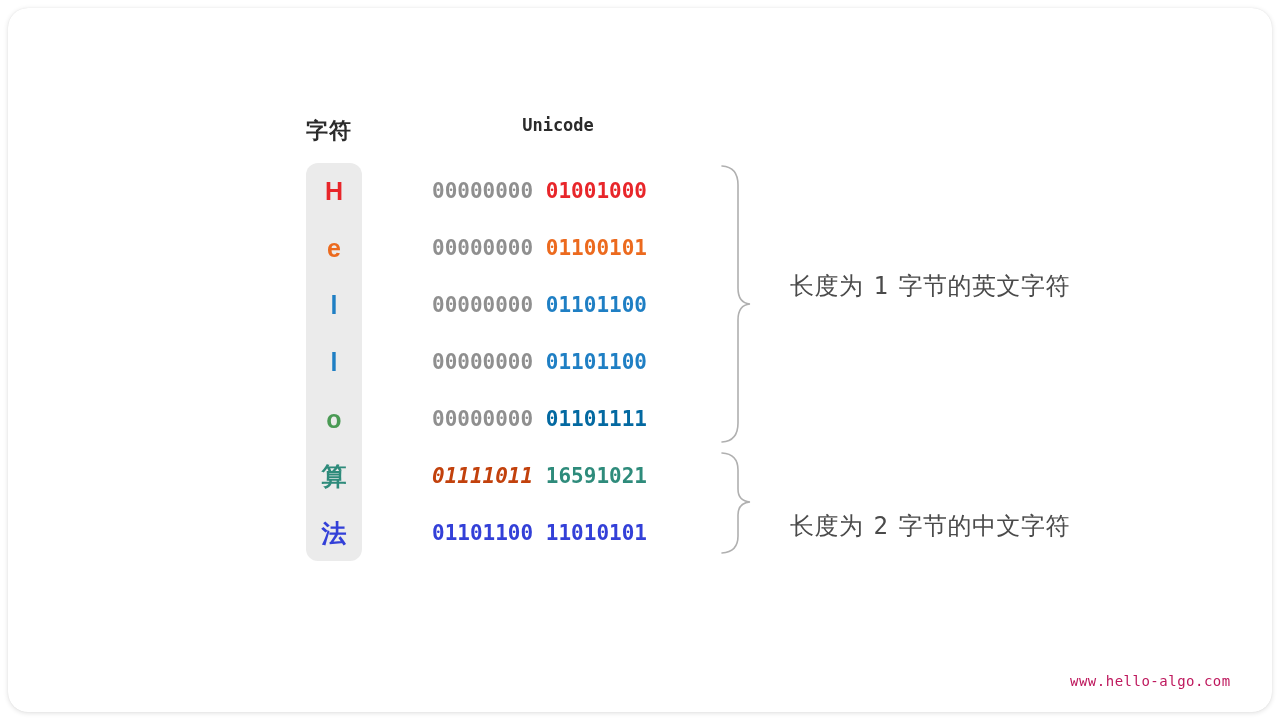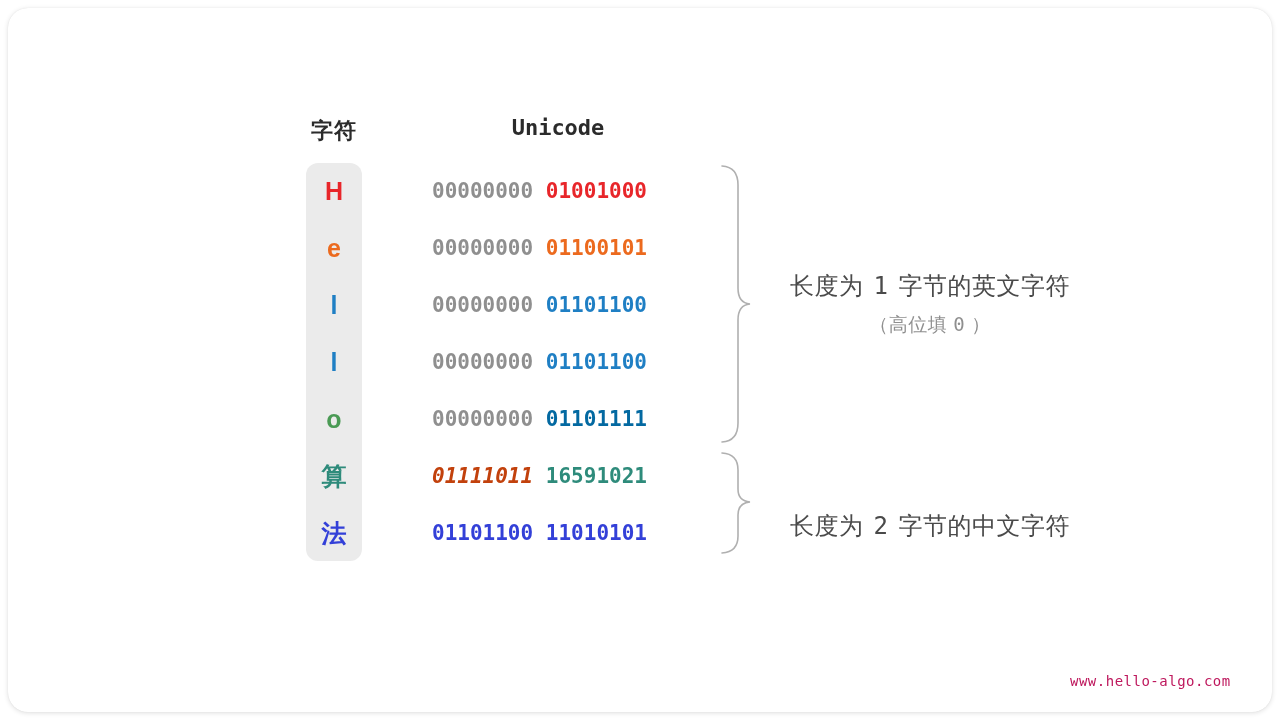--- a/index.html
+++ b/index.html
@@ -37,31 +37,31 @@
   .col-head {
     position: absolute;
     font-weight: bold;
     color: #2b2b2b;
     white-space: nowrap;
   }
   #head-char {
     left: 306px;
     top: 116px;
     width: 56px;
-    text-align: center;
+    text-align: left;
     font-size: 22px;
     letter-spacing: 1px;
   }
   #head-unicode {
     left: 432px;
     top: 115px;
     width: 252px;
     text-align: center;
     font-family: "DejaVu Sans Mono", "Liberation Mono", monospace;
-    font-size: 22px;
+    font-size: 17px;
   }
 
   
   #char-pill {
     position: absolute;
     left: 306px;
     top: 163px;
     width: 56px;
     height: 398px;
     background: #ebebeb;
@@ -186,21 +186,20 @@
     <span class="byte-hi-c" style="color: rgb(51, 64, 216);">01101100</span><span class="byte-sp">_</span><span class="byte-lo" style="color: rgb(51, 64, 216);">11010101</span>
   </div>
 
   <svg width="1280" height="720" style="position:absolute;left:0;top:0;pointer-events:none;">
     <path d="M 722 166 Q 738 167 738 185 L 738 288 Q 738 303 750 304 Q 738 305 738 320 L 738 423 Q 738 441 722 442" fill="none" stroke="#b0b0b0" stroke-width="1.6" stroke-linecap="round"></path>
     <path d="M 722 453 Q 738 454 738 470 L 738 489 Q 738 501 750 502 Q 738 503 738 515 L 738 536 Q 738 552 722 553" fill="none" stroke="#b0b0b0" stroke-width="1.6" stroke-linecap="round"></path>
   </svg>
 
   <div class="annot" id="annot-1">
     <span class="line1"><span>长度为</span><span class="mono-num" style="margin:0 10px;">1</span><span>字节的英文字符</span></span>
-    <span class="line2"><span>（高位填</span><span class="mono-num" style="margin:0 6px;">0</span><span>）</span></span>
   </div>
 
   <div class="annot" id="annot-2">
     <span class="line1"><span>长度为</span><span class="mono-num" style="margin:0 10px;">2</span><span>字节的中文字符</span></span>
   </div>
 
   <div id="watermark">www.hello-algo.com</div>
 
 </div>
 

